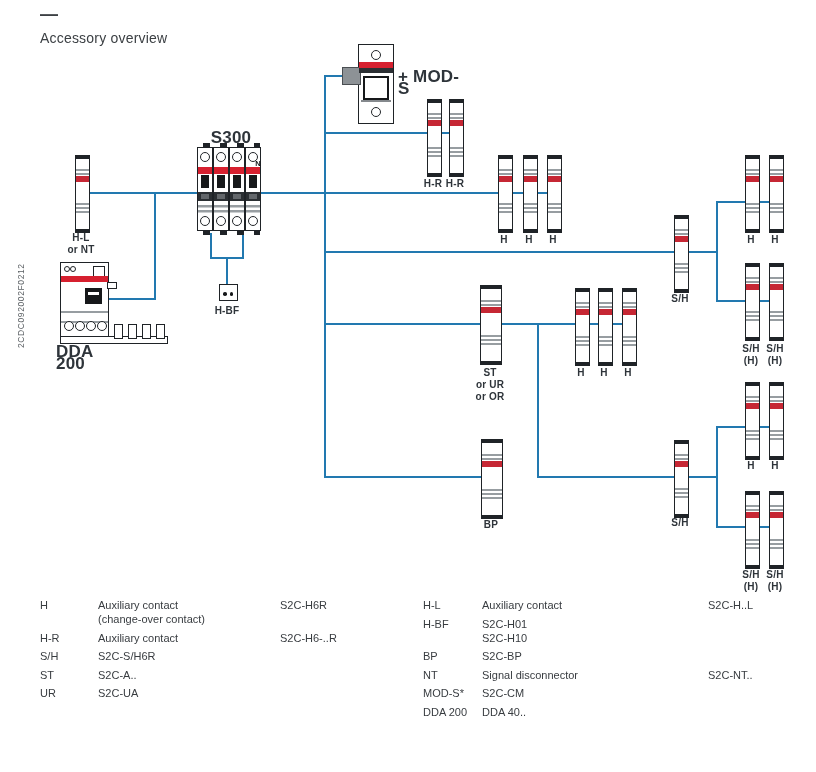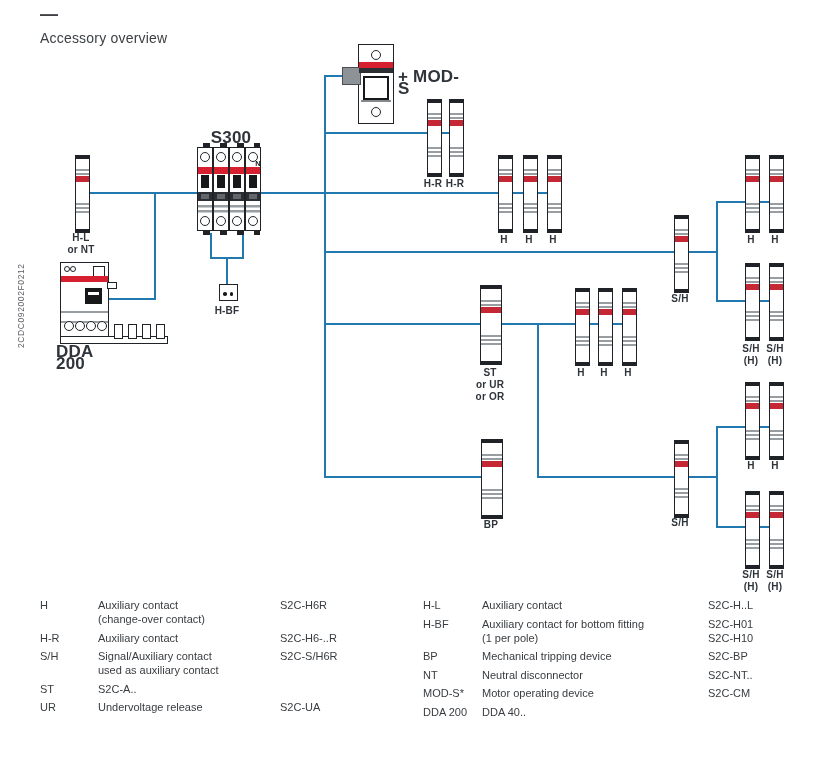--- a/index.html
+++ b/index.html
@@ -265,61 +265,54 @@
 (change-over contact)</span>
       <span class="lcode">S2C-H6R</span>
     </div>
     <div class="lrow">
       <span class="lterm">H-R</span>
       <span class="ldesc">Auxiliary contact</span>
       <span class="lcode">S2C-H6-..R</span>
     </div>
     <div class="lrow">
       <span class="lterm">S/H</span>
-      <span class="ldesc">Signal/Auxiliary contact
-used as auxiliary contact</span>
       <span class="lcode">S2C-S/H6R</span>
     </div>
     <div class="lrow">
       <span class="lterm">ST</span>
       <span class="lcode">S2C-A..</span>
     </div>
     <div class="lrow">
       <span class="lterm">UR</span>
-      <span class="ldesc">Undervoltage release</span>
       <span class="lcode">S2C-UA</span>
     </div>
   </div>
 
   <div class="legend legend-right">
     <div class="lrow">
       <span class="lterm">H-L</span>
       <span class="ldesc">Auxiliary contact</span>
       <span class="lcode">S2C-H..L</span>
     </div>
     <div class="lrow">
       <span class="lterm">H-BF</span>
-      <span class="ldesc">Auxiliary contact for bottom fitting
-(1 per pole)</span>
       <span class="lcode">S2C-H01
 S2C-H10</span>
     </div>
     <div class="lrow">
       <span class="lterm">BP</span>
-      <span class="ldesc">Mechanical tripping device</span>
       <span class="lcode">S2C-BP</span>
     </div>
     <div class="lrow">
       <span class="lterm">NT</span>
-      <span class="ldesc">Neutral disconnector</span>
+      <span class="ldesc">Signal disconnector</span>
       <span class="lcode">S2C-NT..</span>
     </div>
     <div class="lrow">
       <span class="lterm">MOD-S*</span>
-      <span class="ldesc">Motor operating device</span>
       <span class="lcode">S2C-CM</span>
     </div>
     <div class="lrow">
       <span class="lterm">DDA 200</span>
       <span class="lcode">DDA 40..</span>
     </div>
   </div>
 
 </div>
 

